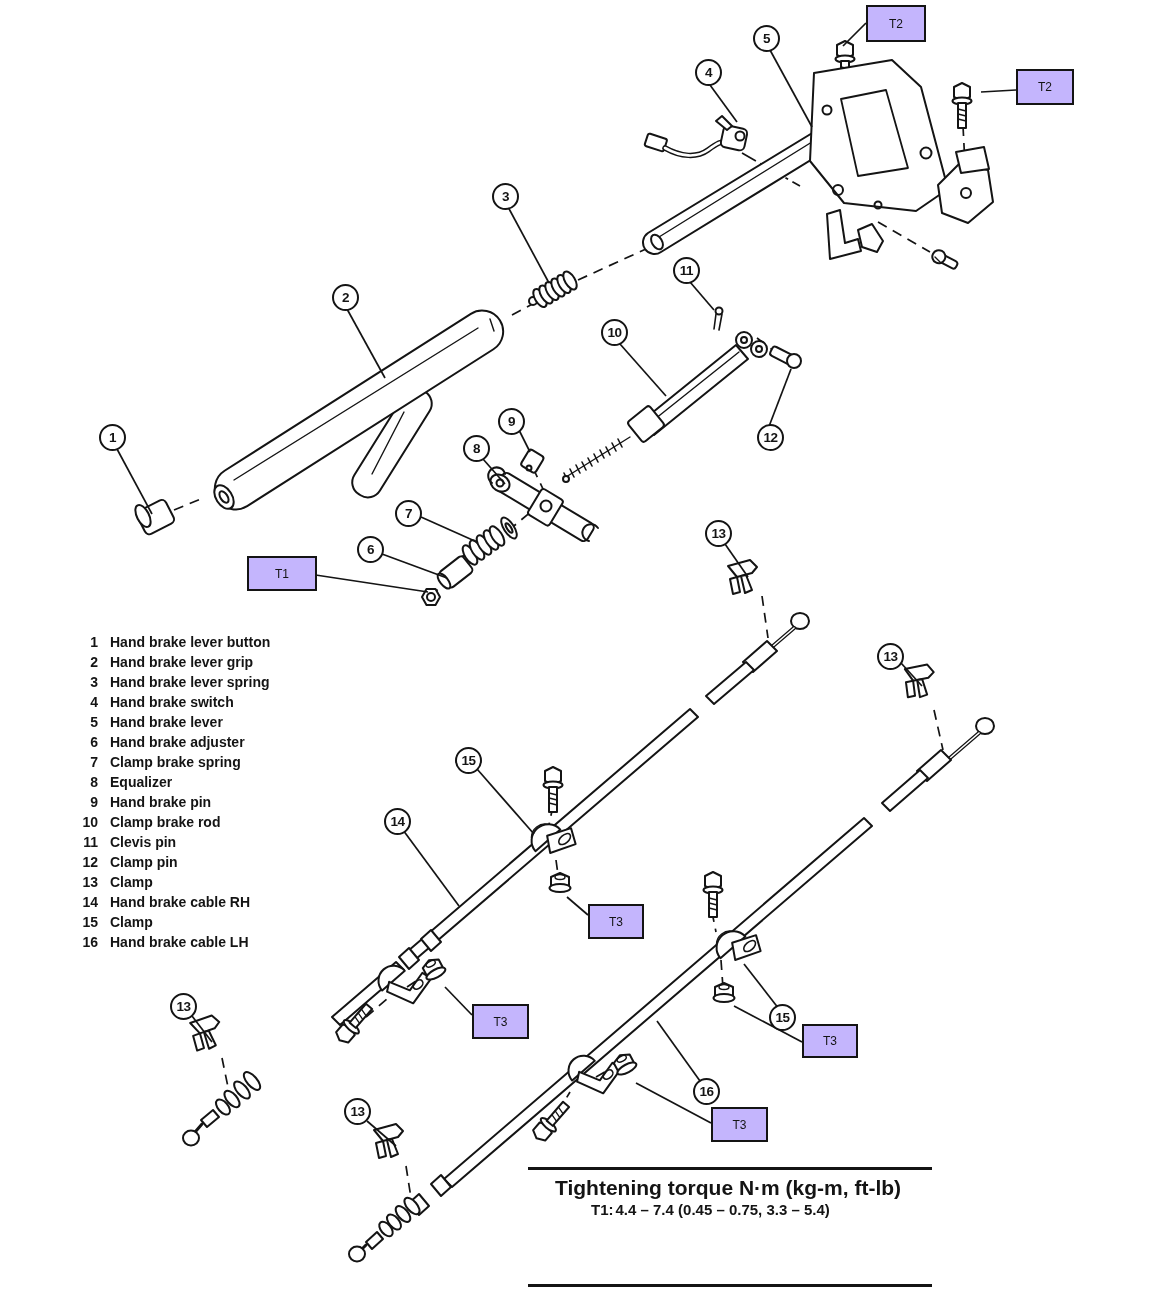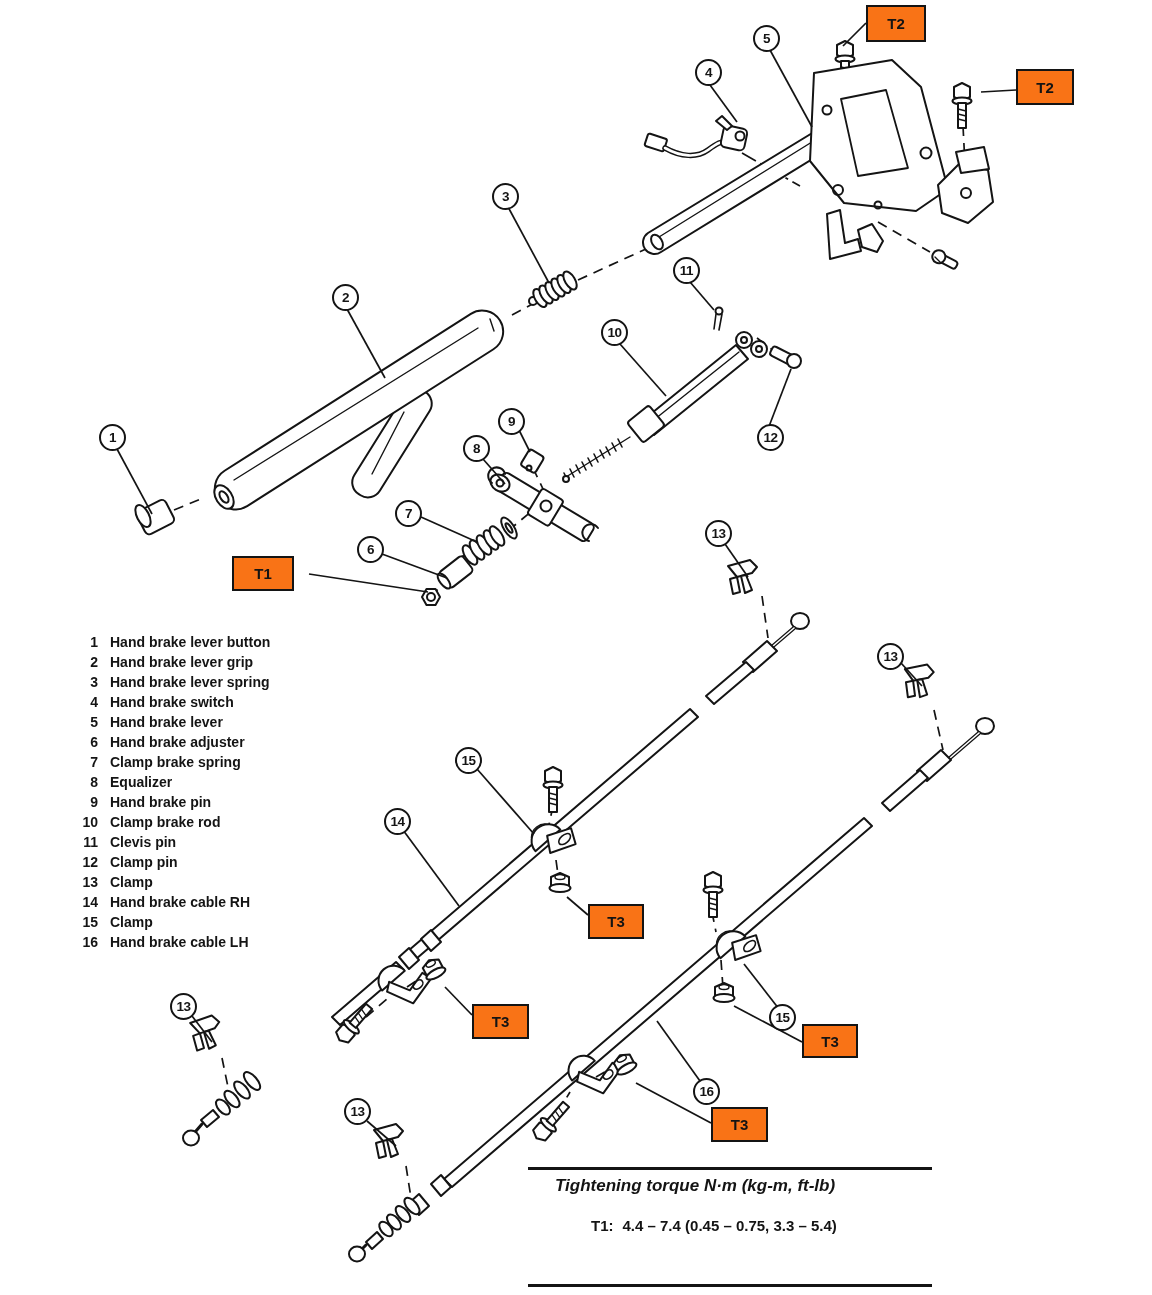--- a/index.html
+++ b/index.html
@@ -6,33 +6,33 @@
   body{font-family:"Liberation Sans","DejaVu Sans",sans-serif;color:#141414;}
   .page{position:relative;width:1152px;height:1295px;background:#fff;overflow:hidden;}
   .stage{position:absolute;left:0;top:0;}
   .callout{
     position:absolute;width:27px;height:27px;box-sizing:border-box;
     border:2px solid #141414;border-radius:50%;background:#fff;
     font-weight:bold;font-size:13.5px;letter-spacing:-0.5px;
     display:flex;align-items:center;justify-content:center;z-index:3;
   }
   .tbox{
-    position:absolute;box-sizing:border-box;border:2px solid #141414;background:#f97316;
-    font-weight:bold;font-size:15px;display:flex;align-items:center;justify-content:center;z-index:3;
+    position:absolute;box-sizing:border-box;border:2px solid #141414;background:#c4b5fd;
+    font-weight:normal;font-size:12px;display:flex;align-items:center;justify-content:center;z-index:3;
   }
   .parts-list{position:absolute;left:76px;top:632px;z-index:2;}
   .part-row{display:flex;height:20px;line-height:20px;font-size:14px;font-weight:bold;}
   .part-num{width:22px;text-align:right;margin-right:12px;}
   .torque-table{
     position:absolute;left:528px;top:1167px;width:404px;height:120px;box-sizing:border-box;
     border-top:3px solid #141414;border-bottom:3px solid #141414;
     padding:6px 0 0 0;z-index:2;background:#fff;
   }
-  .tq-title{font-weight:bold;font-size:17px;padding-left:27px;font-style:italic;}
-  .tq-row{font-weight:bold;font-size:15px;padding-left:63px;margin-top:21px;display:flex;gap:9px;align-items:center;}
+  .tq-title{font-weight:bold;font-size:21px;padding-left:27px;}
+  .tq-row{font-weight:bold;font-size:15px;padding-left:63px;margin-top:1px;display:flex;gap:2px;align-items:center;}
   svg .w{stroke:#fff;}
 </style>
 </head>
 <body>
 
 <div class="page">
 
   <svg class="stage" width="1152" height="1295" viewBox="0 0 1152 1295" xmlns="http://www.w3.org/2000/svg">
     <defs>
       <g id="clip13">
@@ -330,21 +330,21 @@
   <div class="callout" style="left:877px;top:643px">13</div>
   <div class="callout" style="left:170px;top:993px">13</div>
   <div class="callout" style="left:344px;top:1098px">13</div>
   <div class="callout" style="left:384px;top:808px">14</div>
   <div class="callout" style="left:455px;top:747px">15</div>
   <div class="callout" style="left:769px;top:1004px">15</div>
   <div class="callout" style="left:693px;top:1078px">16</div>
 
   <div class="tbox" style="left:866px;top:5px;width:60px;height:37px">T2</div>
   <div class="tbox" style="left:1016px;top:69px;width:58px;height:36px">T2</div>
-  <div class="tbox" style="left:232px;top:556px;width:62px;height:35px">T1</div>
+  <div class="tbox" style="left:247px;top:556px;width:70px;height:35px">T1</div>
   <div class="tbox" style="left:588px;top:904px;width:56px;height:35px">T3</div>
   <div class="tbox" style="left:472px;top:1004px;width:57px;height:35px">T3</div>
   <div class="tbox" style="left:802px;top:1024px;width:56px;height:34px">T3</div>
   <div class="tbox" style="left:711px;top:1107px;width:57px;height:35px">T3</div>
 
   <div class="parts-list">
     <div class="part-row">
         <span class="part-num">1</span>
         <span>Hand brake lever button</span>
       </div>

